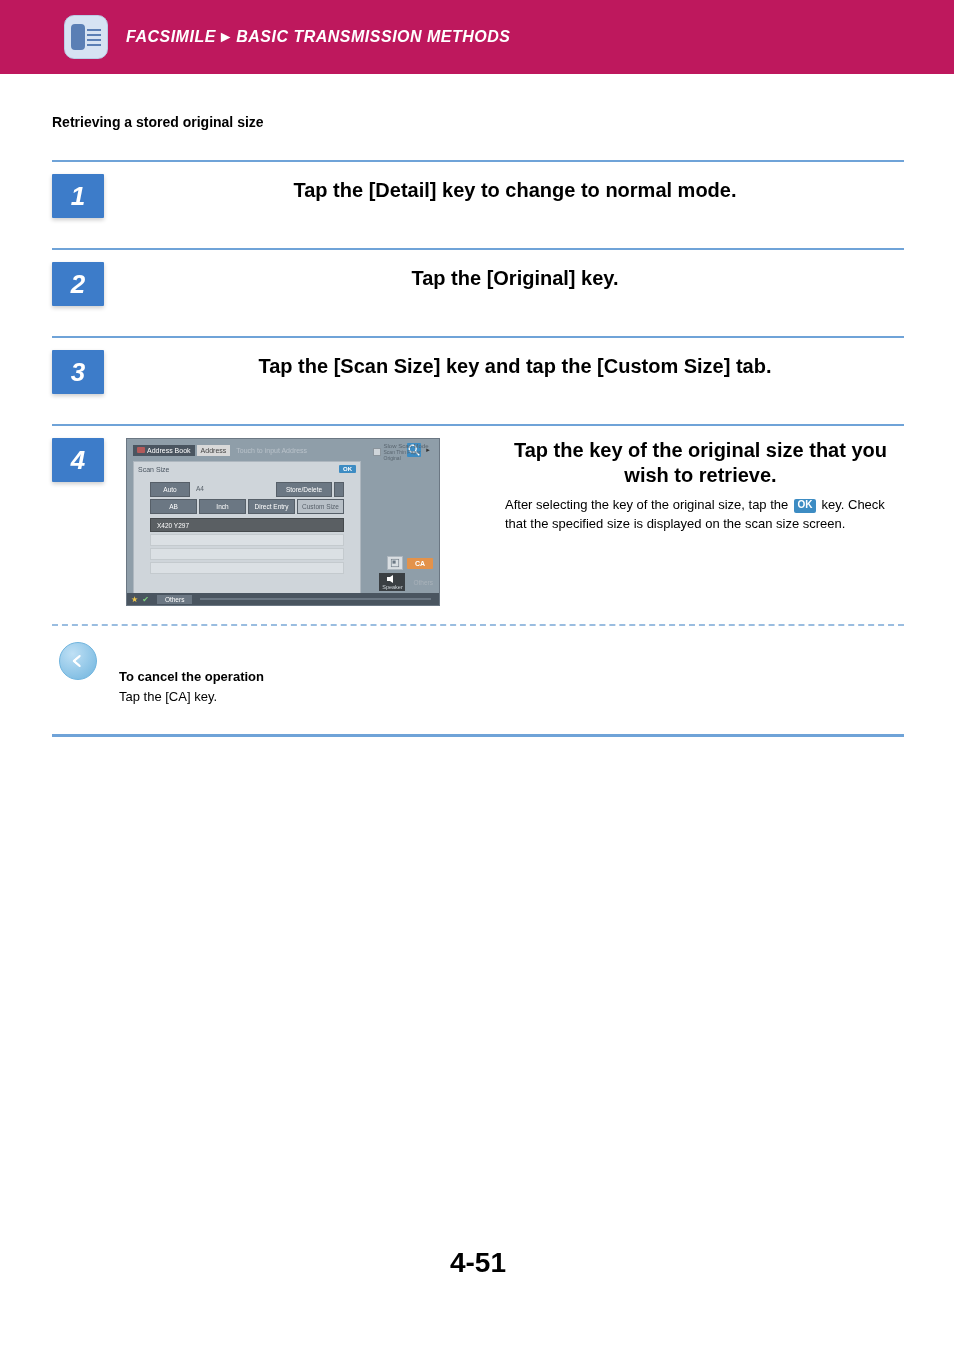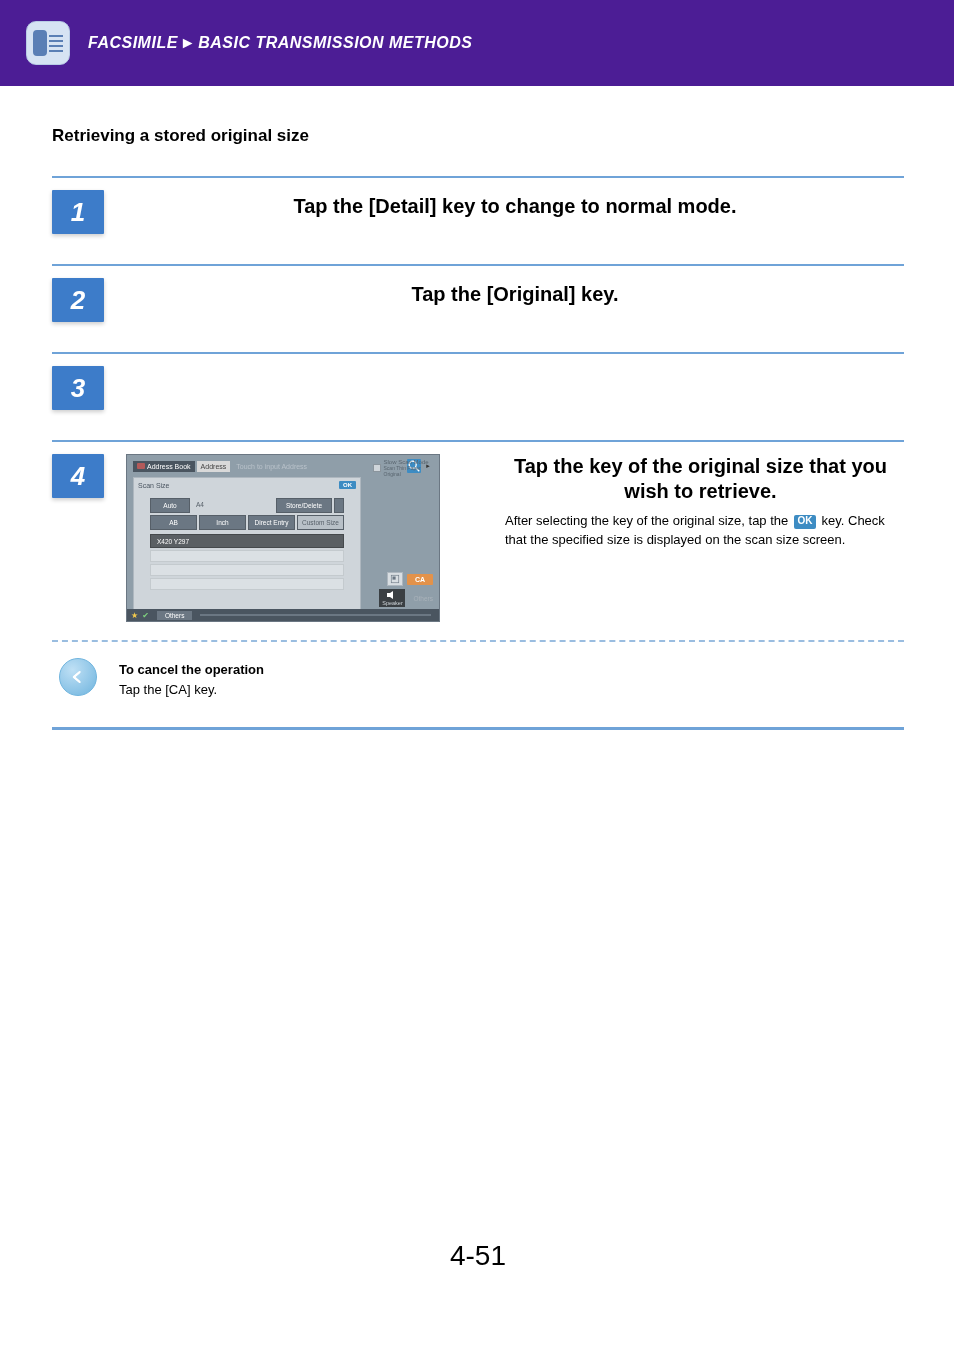--- a/index.html
+++ b/index.html
@@ -1,43 +1,43 @@
 <!DOCTYPE html>
 <html><head>
 <meta charset="utf-8">
 <style>
   * { box-sizing: border-box; margin: 0; padding: 0; }
   html, body { width: 954px; background: #fff; font-family: Arial, Helvetica, sans-serif; color: #000; }
   .header-bar {
-    background: #4c1d95;
-    height: 86px;
+    background: #be185d;
+    height: 74px;
     display: flex;
     align-items: center;
-    padding-left: 26px;
+    padding-left: 64px;
     gap: 18px;
   }
   .doc-icon {
     width: 44px; height: 44px; border-radius: 10px;
     background: linear-gradient(#d6e3f3,#d6e3f3);
     border: 1px solid #b9cce6;
     display: flex; align-items: center; justify-content: center;
     gap: 2px;
   }
   .doc-icon-phone {
     width: 14px; height: 26px; border: 2px solid #5a7fb5; border-radius: 4px;
     background: #5a7fb5;
   }
   .doc-icon-lines {
     width: 14px; display: flex; flex-direction: column; gap: 3px;
   }
   .doc-icon-lines div { height: 2px; background: #5a7fb5; }
   .header-title { color: #fff; font-weight: bold; font-style: italic; font-size: 16px; letter-spacing: 0.5px; }
   .header-title .sep::before { content: "►"; margin: 0 2px; font-style: normal; }
   .content { padding: 40px 50px 0 52px; }
-  .section-title { font-size: 17px; font-weight: bold; margin-bottom: 30px; }
+  .section-title { font-size: 14px; font-weight: bold; margin-bottom: 30px; }
   .rule { height: 2px; background: #6fa3d8; margin-bottom: 12px; }
   .rule-thick { height: 3px; background: #6fa3d8; }
   .step-row { display: flex; align-items: flex-start; gap: 22px; margin-bottom: 30px; }
   .step-num {
     width: 52px; height: 44px; background: #3d7cc9; color: #fff;
     display: flex; align-items: center; justify-content: center;
     font-style: italic; font-size: 26px; font-weight: bold;
     box-shadow: 0 2px 4px rgba(0,0,0,0.2);
     border-radius: 1px;
   }
@@ -125,22 +125,22 @@
   .note-row { display:flex; align-items:flex-start; gap:22px; margin-bottom: 28px;}
   .note-icon {
     width: 38px; height: 38px; border-radius: 50%;
     background: radial-gradient(circle at 35% 30%, #bfe0f5, #6fb4de);
     border: 1px solid #6fb4de;
     display:flex; align-items:center; justify-content:center;
     margin-left: 7px;
   }
   .note-icon svg { width: 20px; height: 20px; }
   .note-body { padding-top: 2px; font-size: 13px; line-height:1.5; }
-  .note-body .nt { font-weight: bold; }
-  .page-num { text-align:center; font-size: 28px; font-weight:normal; margin-top: 510px; padding-bottom: 30px;}
+  .note-body .nt { font-weight: bold; margin-top: 23px; }
+  .page-num { text-align:center; font-size: 28px; font-weight:bold; margin-top: 510px; padding-bottom: 30px;}
 </style>
 </head>
 <body>
 
 <div class="header-bar">
   <div class="doc-icon">
     <div class="doc-icon-phone"></div>
     <div class="doc-icon-lines">
         <div></div>
         <div></div>
@@ -168,20 +168,23 @@
   <div class="step-row">
     <div class="step-num">2</div>
     <div class="step-body">
       <div class="step-heading">Tap the [Original] key.</div>
     </div>
   </div>
 
   <div class="rule"></div>
   <div class="step-row">
     <div class="step-num">3</div>
+    <div class="step-body">
+      <div class="step-heading">Tap the [Scan Size] key and tap the [Custom Size] tab.</div>
+    </div>
   </div>
 
   <div class="rule"></div>
   <div class="step4-row">
     <div class="step4-left">
       <div class="step-num">4</div>
     </div>
     <div class="step4-mid">
 
       <div class="mfp-screen">

